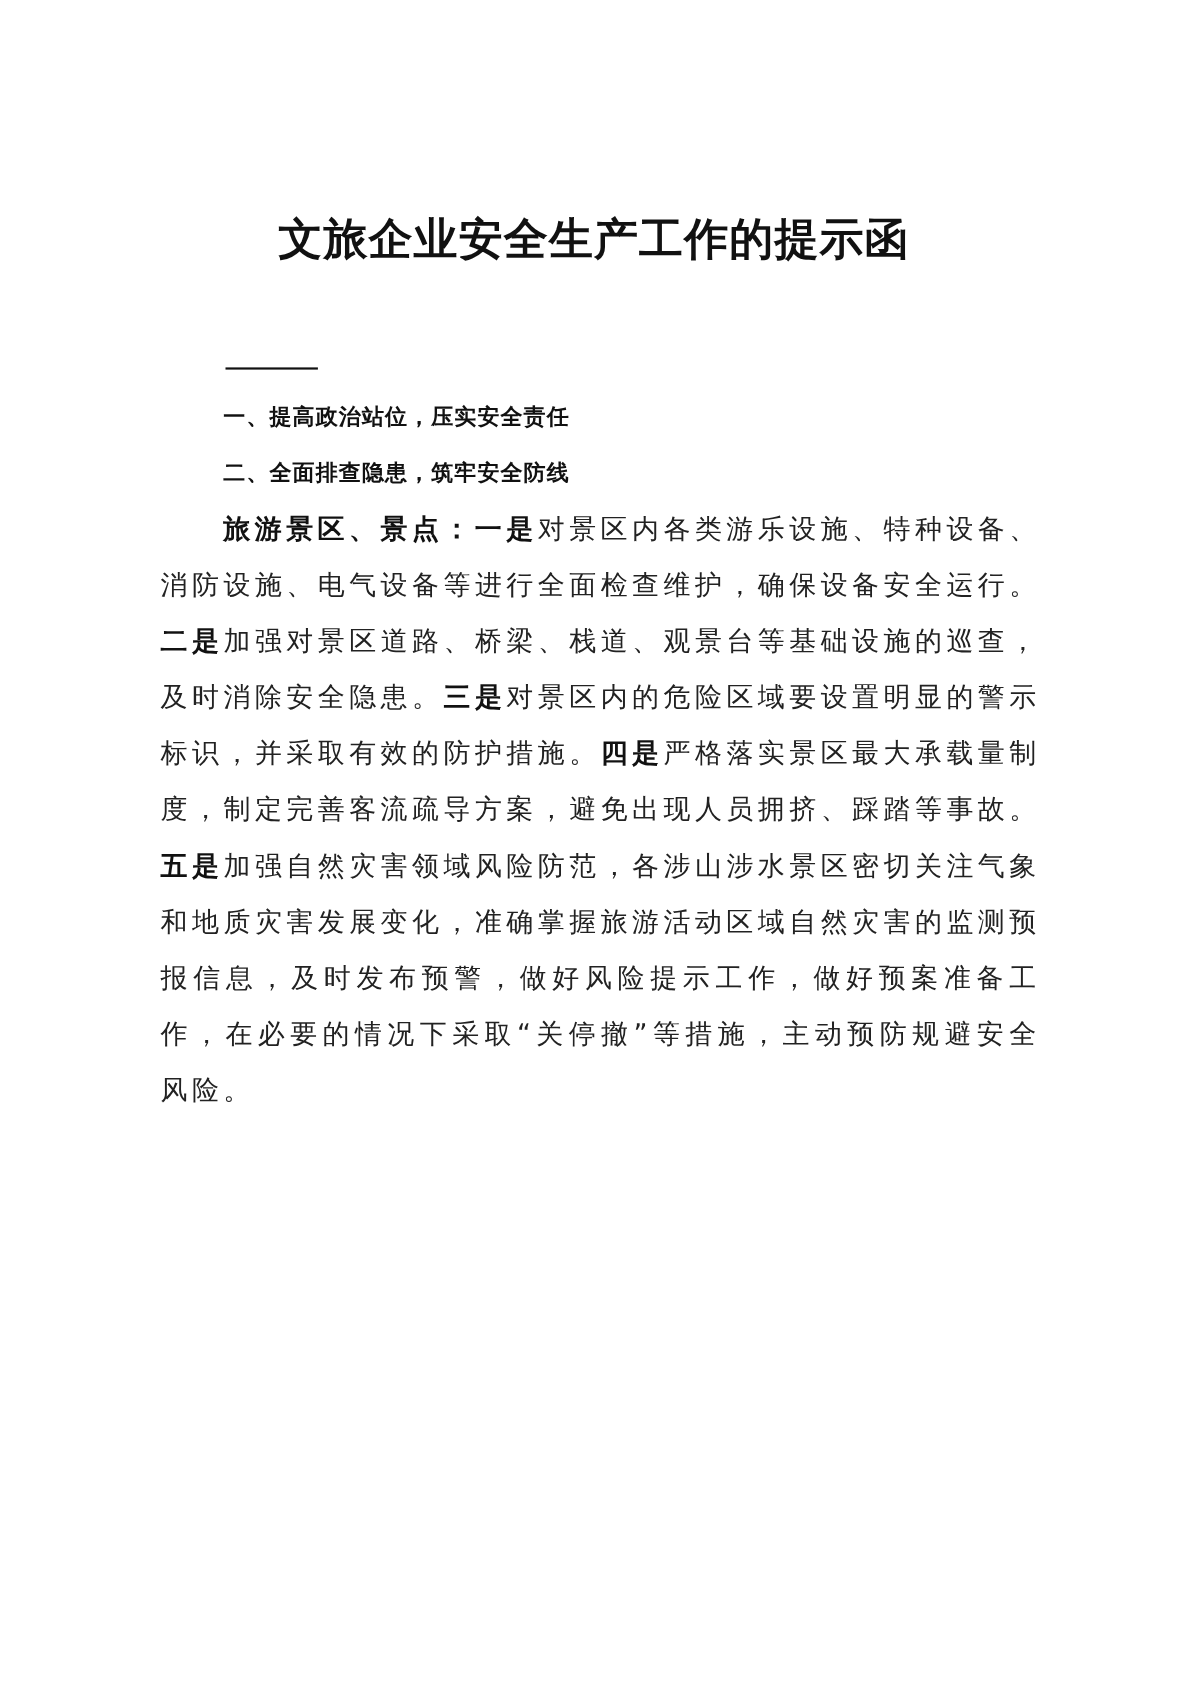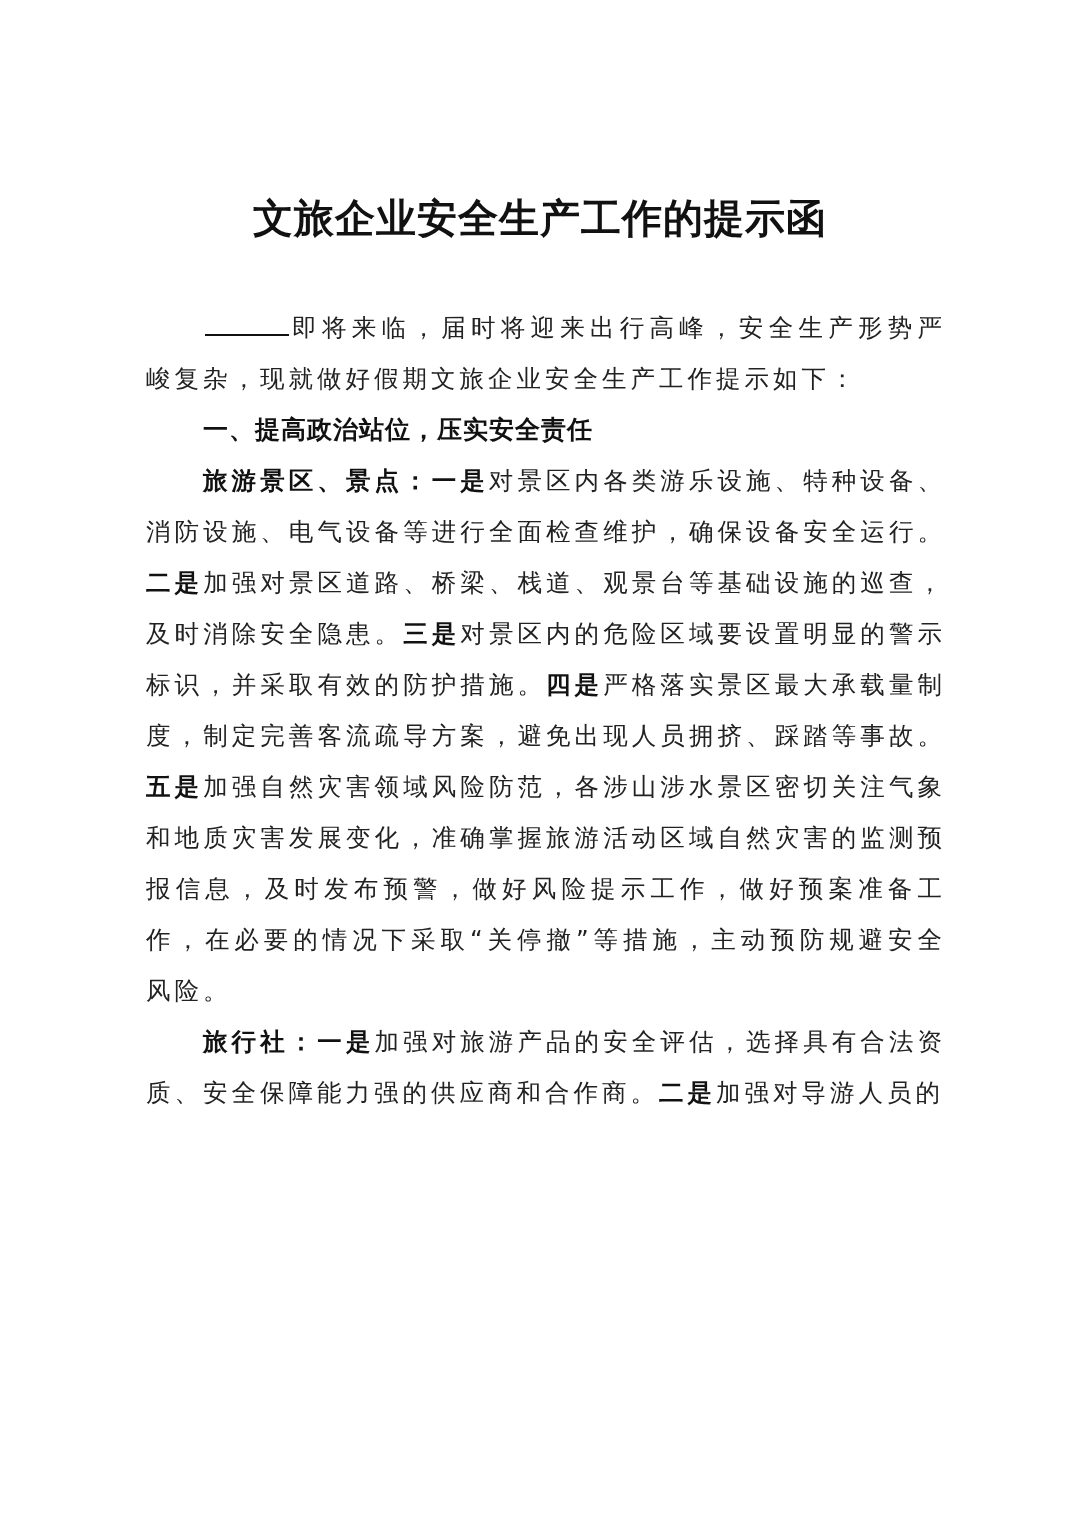--- a/index.html
+++ b/index.html
@@ -11,32 +11,32 @@
     font-weight: bold; font-size: 40px; letter-spacing: 1px; color: #111;
     line-height: 60px;
   }
   .body {
     position: absolute; left: 146px; top: 302px; width: 800px;
     font-family: "DejaVu Sans", "Liberation Sans", sans-serif;
     font-size: 24.5px; letter-spacing: 4px; line-height: 51px; color: #222;
     text-align: justify; text-justify: inter-character;
   }
   .para { margin: 0; text-indent: 57px; }
-  .heading { margin: 0; text-indent: 57px; font-weight: bold; color: #111; letter-spacing: 1px; font-size: 25px; }
+  .heading { margin: 0; text-indent: 57px; font-weight: bold; color: #111; letter-spacing: 1px; font-size: 20px; }
   .blank { display: inline-block; width: 84px; border-bottom: 2px solid #111; height: 20px; vertical-align: baseline; margin: 0 2px; }
   .lead { font-weight: bold; color: #111; margin-top: 29px; }
 </style>
 </head>
 <body>
 
 <div class="page">
   <div class="title">文旅企业安全生产工作的提示函</div>
 
   <div class="body">
-    <p class="para"><span class="blank"></span><span>即将来临，届时将迎来出行高峰，安全生产形势严峻复杂，现就做好假期文旅企业安全生产工作提示如下：</span></p>
+    <p class="para"><span class="blank"></span></p>
 
     <p class="heading">一、提高政治站位，压实安全责任</p>
 
+    <p class="heading">二、全面排查隐患，筑牢安全防线</p>
     <p class="para"><span class="lead">旅游景区、景点：</span><span class="lead">一是</span><span>对景区内各类游乐设施、特种设备、消防设施、电气设备等进行全面检查维护，确保设备安全运行。</span><span class="lead">二是</span><span>加强对景区道路、桥梁、栈道、观景台等基础设施的巡查，及时消除安全隐患。</span><span class="lead">三是</span><span>对景区内的危险区域要设置明显的警示标识，并采取有效的防护措施。</span><span class="lead">四是</span><span>严格落实景区最大承载量制度，制定完善客流疏导方案，避免出现人员拥挤、踩踏等事故。</span><span class="lead">五是</span><span>加强自然灾害领域风险防范，各涉山涉水景区密切关注气象和地质灾害发展变化，准确掌握旅游活动区域自然灾害的监测预报信息，及时发布预警，做好风险提示工作，做好预案准备工作，在必要的情况下采取“关停撤”等措施，主动预防规避安全风险。</span></p>
 
-    <p class="para"><span class="lead">旅行社：</span><span class="lead">一是</span><span>加强对旅游产品的安全评估，选择具有合法资质、安全保障能力强的供应商和合作商。</span><span class="lead">二是</span><span>加强对导游人员的</span></p>
   </div>
 </div>
 
 </body></html>

